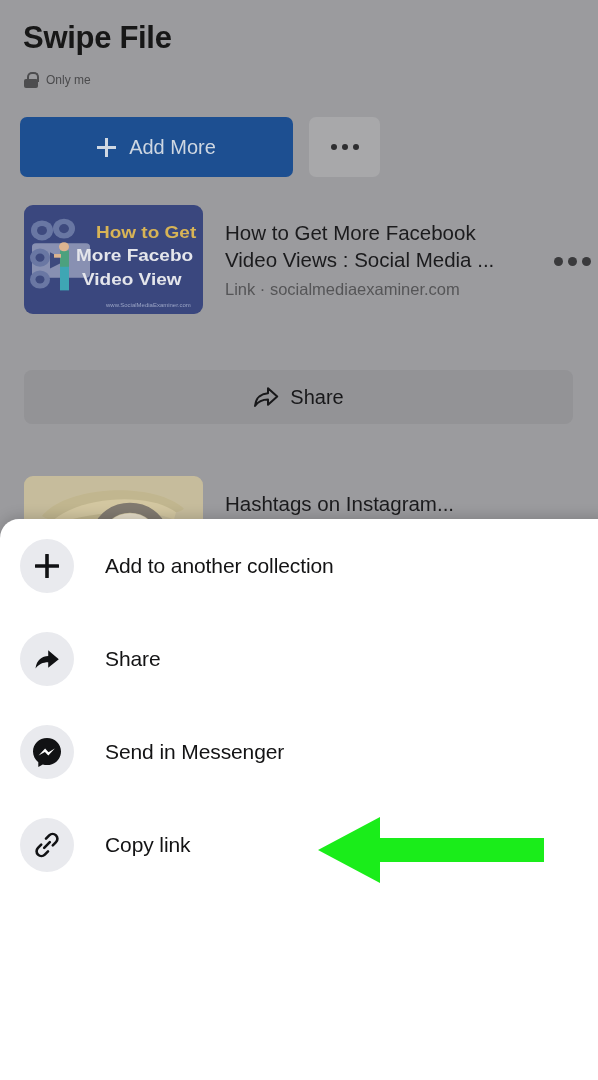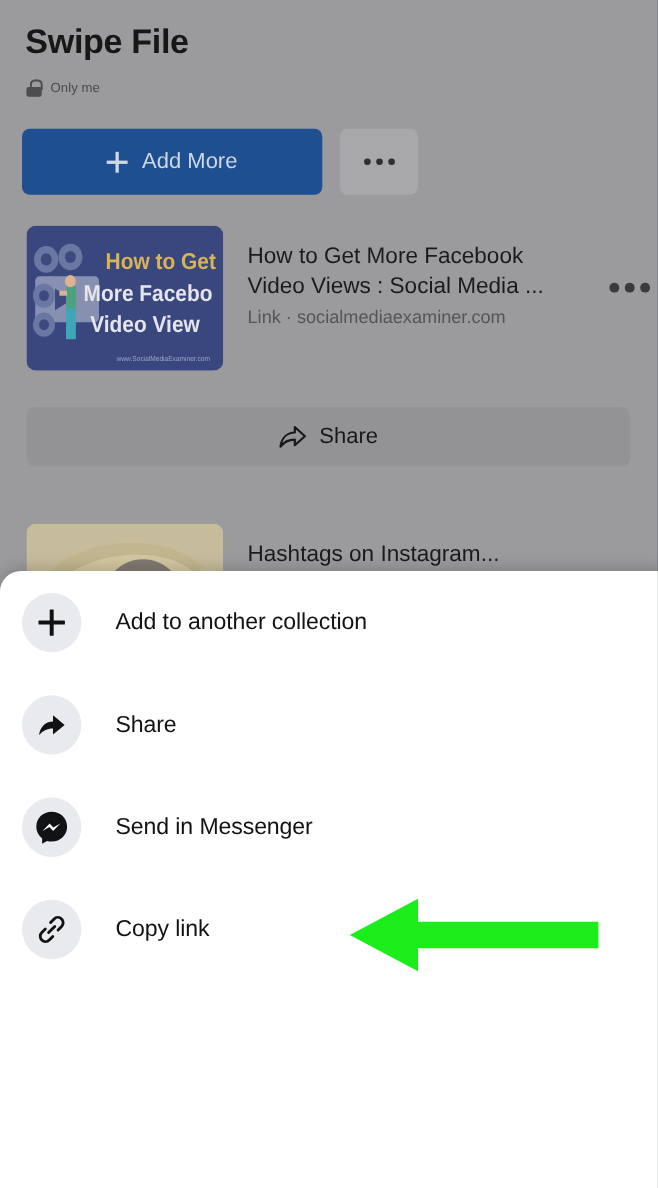--- a/index.html
+++ b/index.html
@@ -141,21 +141,21 @@
     left: 0; right: 0;
   }
   .card-inner {
     position: relative;
     display: flex;
     align-items: flex-start;
     padding-left: 24px;
   }
   .thumb {
     width: 179px;
-    height: 132px;
+    height: 109px;
     border-radius: 9px;
     overflow: hidden;
     flex: 0 0 auto;
     position: relative;
   }
   .thumb svg { display: block; width: 100%; height: 100%; }
 
   .card-text {
     padding-left: 22px;
     padding-top: 14px;

